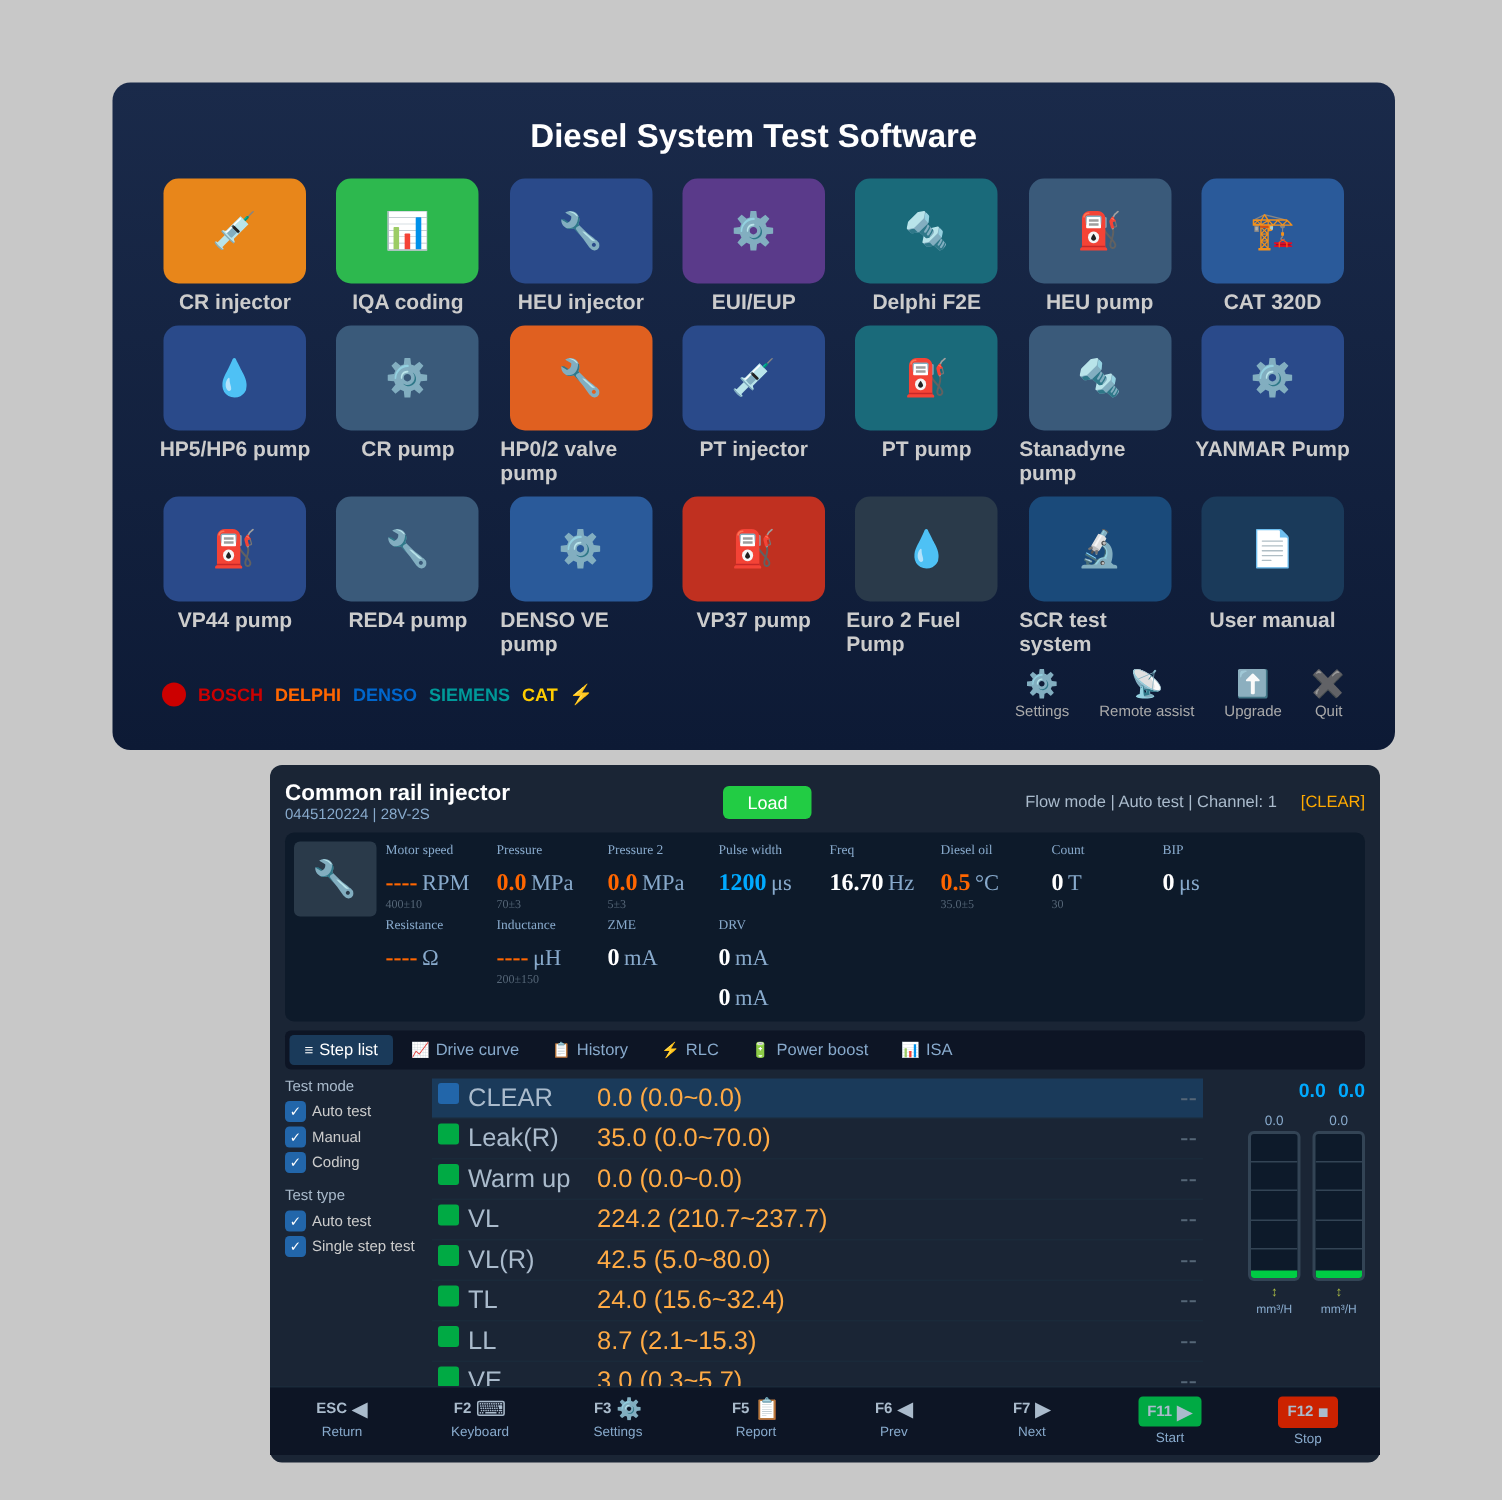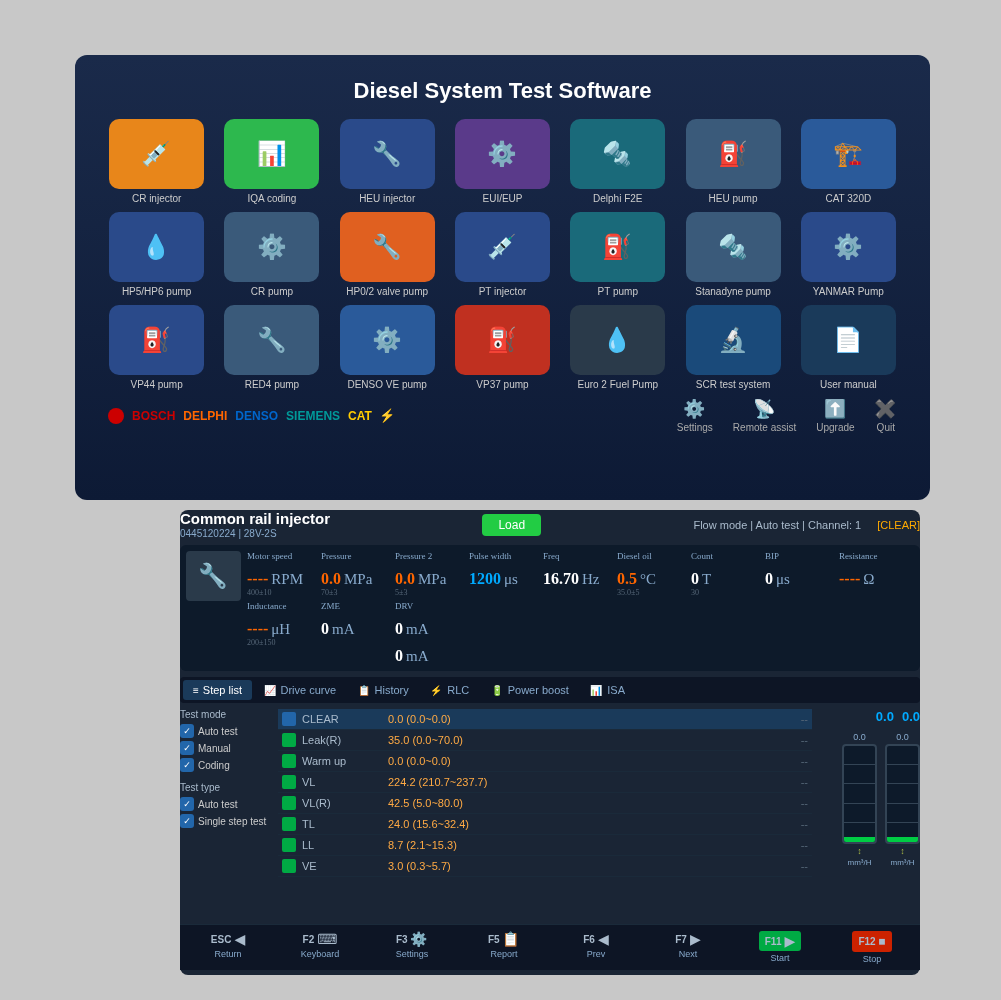--- a/index.html
+++ b/index.html
@@ -48,22 +48,23 @@
       border-radius: 10px;
       display: flex;
       align-items: center;
       justify-content: center;
       font-size: 28px;
       position: relative;
       overflow: hidden;
     }
     .icon-label {
       color: #ccc;
-      font-size: 10px;
-      text-align: right;
+      font-size: 14px;
+      text-align: left;
+      font-weight: bold;
     }
     .bg-orange { background: #e8861a; }
     .bg-green { background: #2db84e; }
     .bg-blue-dark { background: #2a4a8a; }
     .bg-purple { background: #5a3a8a; }
     .bg-teal { background: #1a6a7a; }
     .bg-gray-blue { background: #3a5a7a; }
     .bg-blue-med { background: #2a5a9a; }
     .bg-orange2 { background: #e06020; }
     .bg-red { background: #c03020; }
@@ -111,20 +112,21 @@
 
     
     .bottom-panel {
       position: absolute;
       top: 510px;
       left: 180px;
       width: 740px;
       height: 465px;
       background: #1a2535;
       border-radius: 8px;
+      padding: 10px;
       color: white;
     }
 
     
     .bp-header {
       display: flex;
       align-items: center;
       justify-content: space-between;
       margin-bottom: 6px;
     }
@@ -292,25 +294,25 @@
       color: white;
       flex-shrink: 0;
     }
 
     
     .step-table {
       flex: 1;
     }
     .step-row {
       display: flex;
-      align-items: center;
+      align-items: flex-start;
       gap: 6px;
       padding: 3px 4px;
       border-bottom: 1px solid #1a2a3a;
-      font-size: 11px;
+      font-size: 17px;
     }
     .step-row.highlighted {
       background: #1a3a5a;
     }
     .step-checkbox {
       width: 14px;
       height: 14px;
       background: #00aa44;
       border-radius: 2px;
       flex-shrink: 0;

